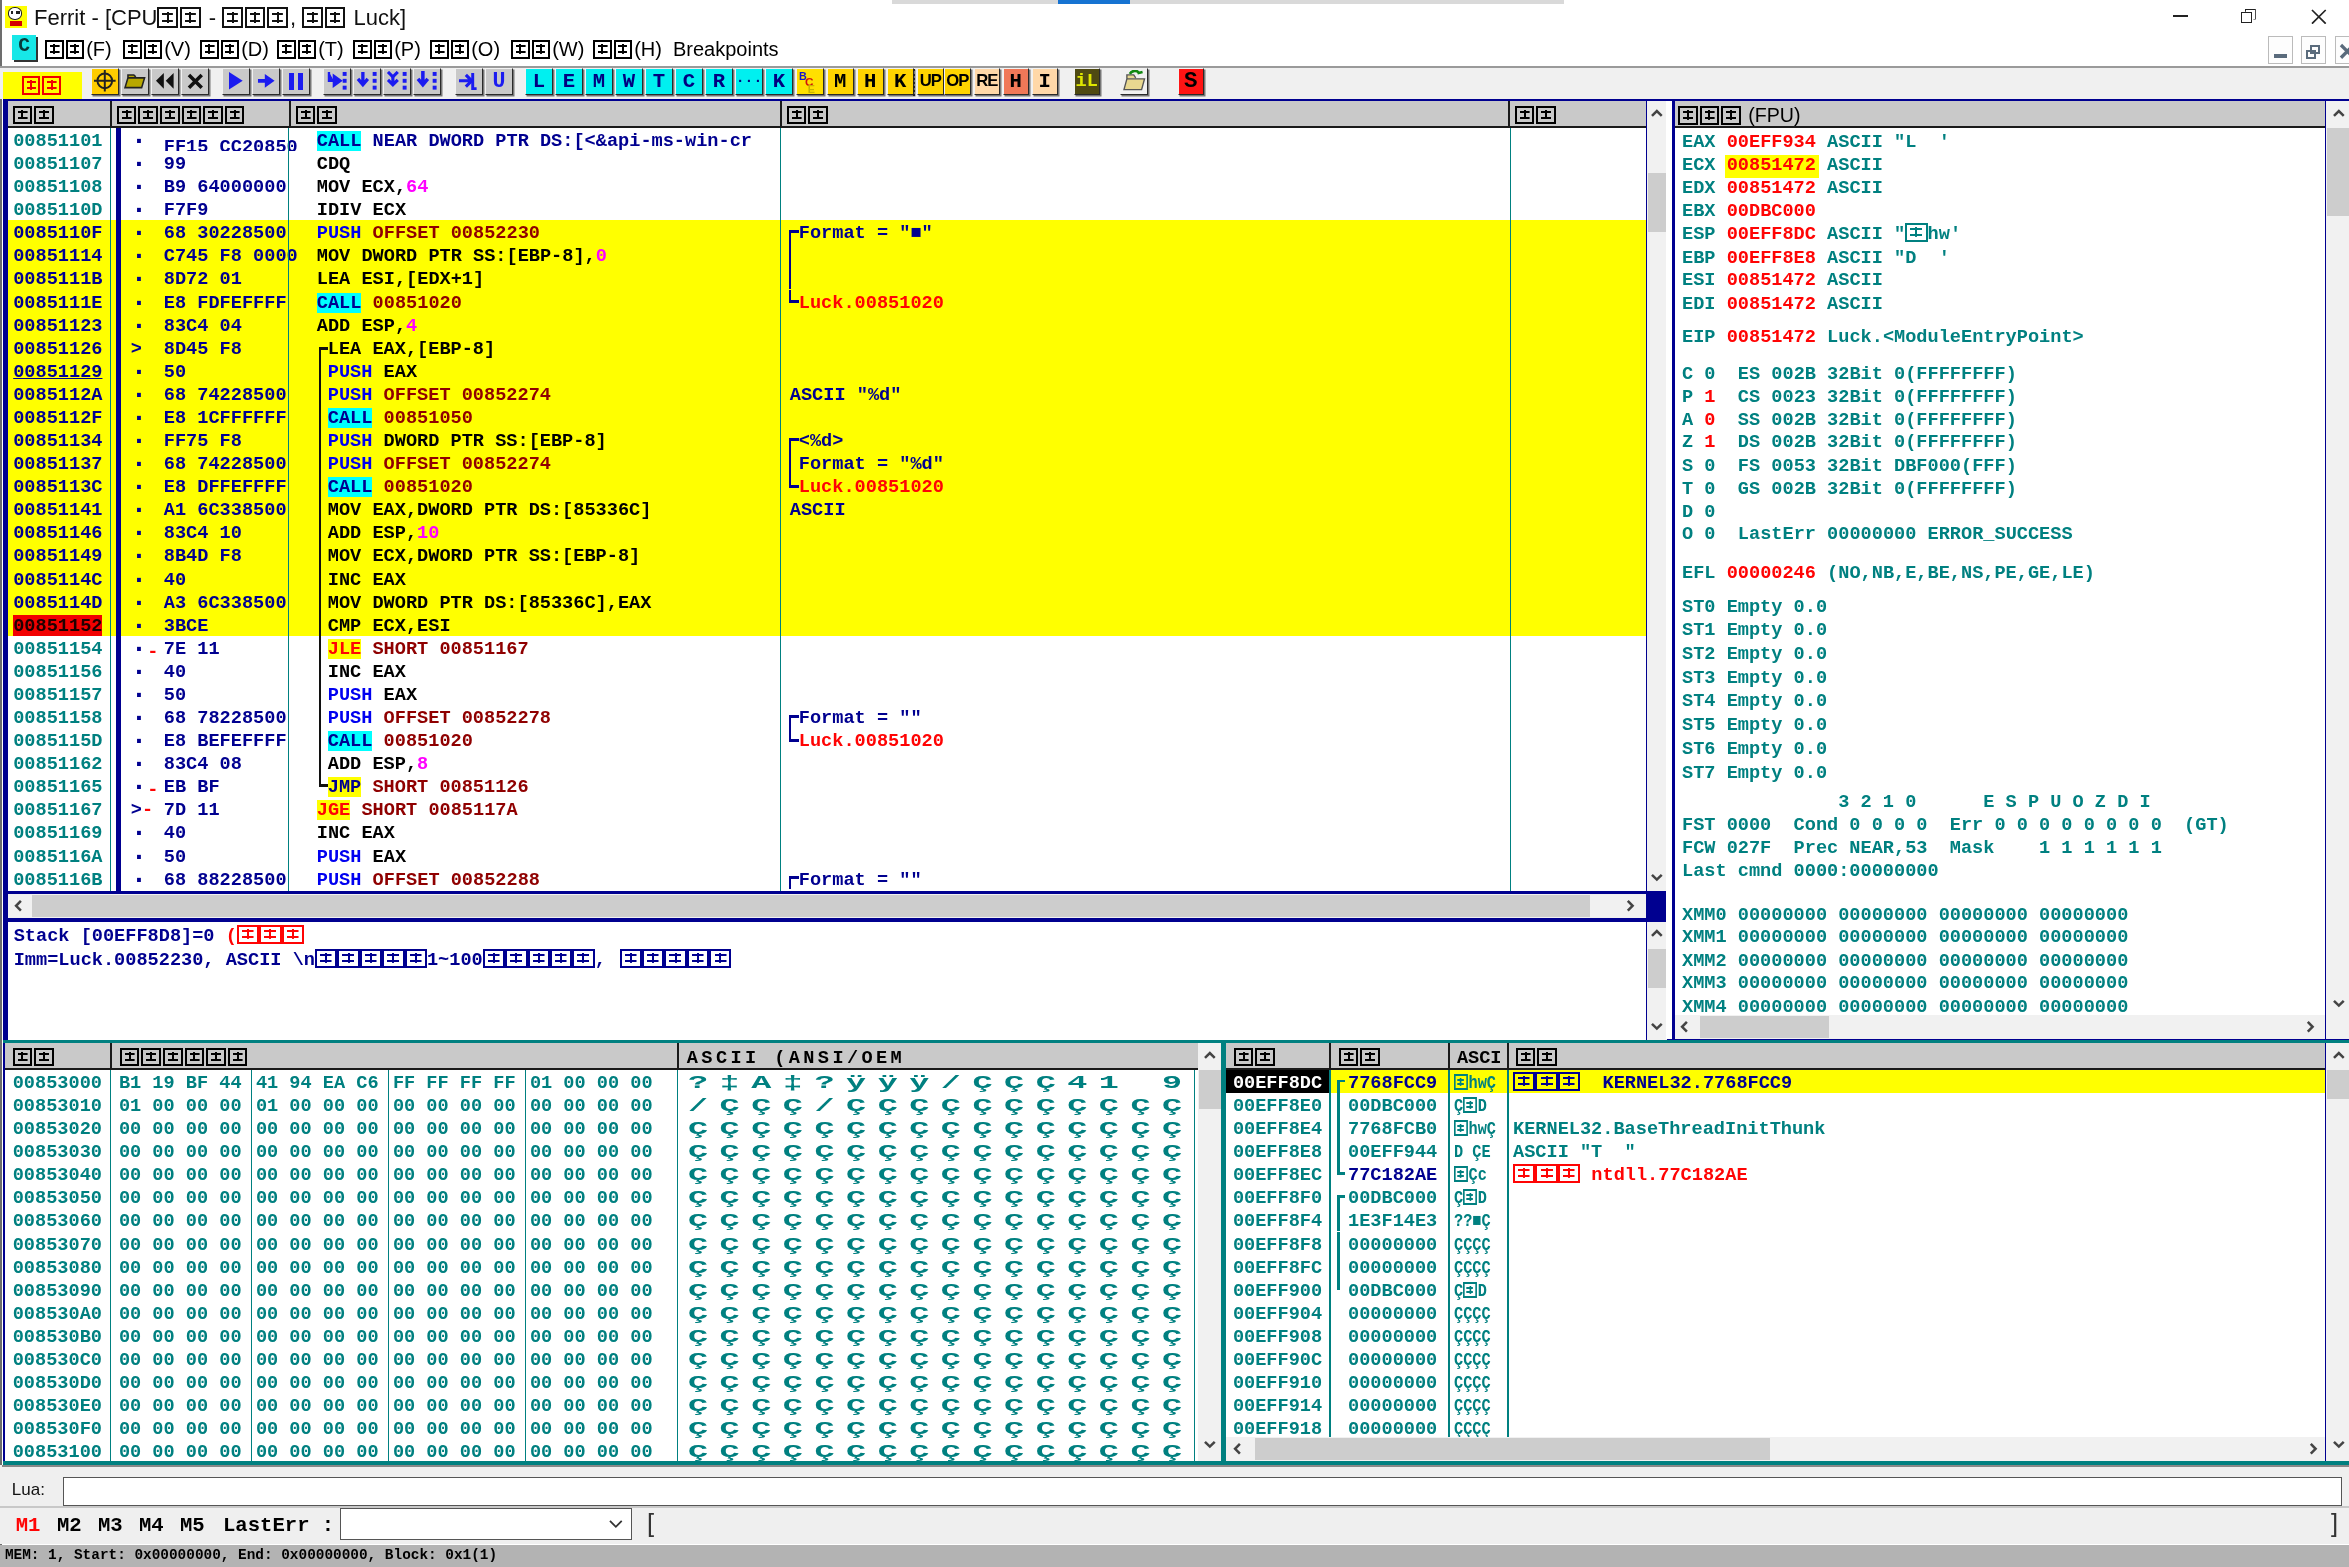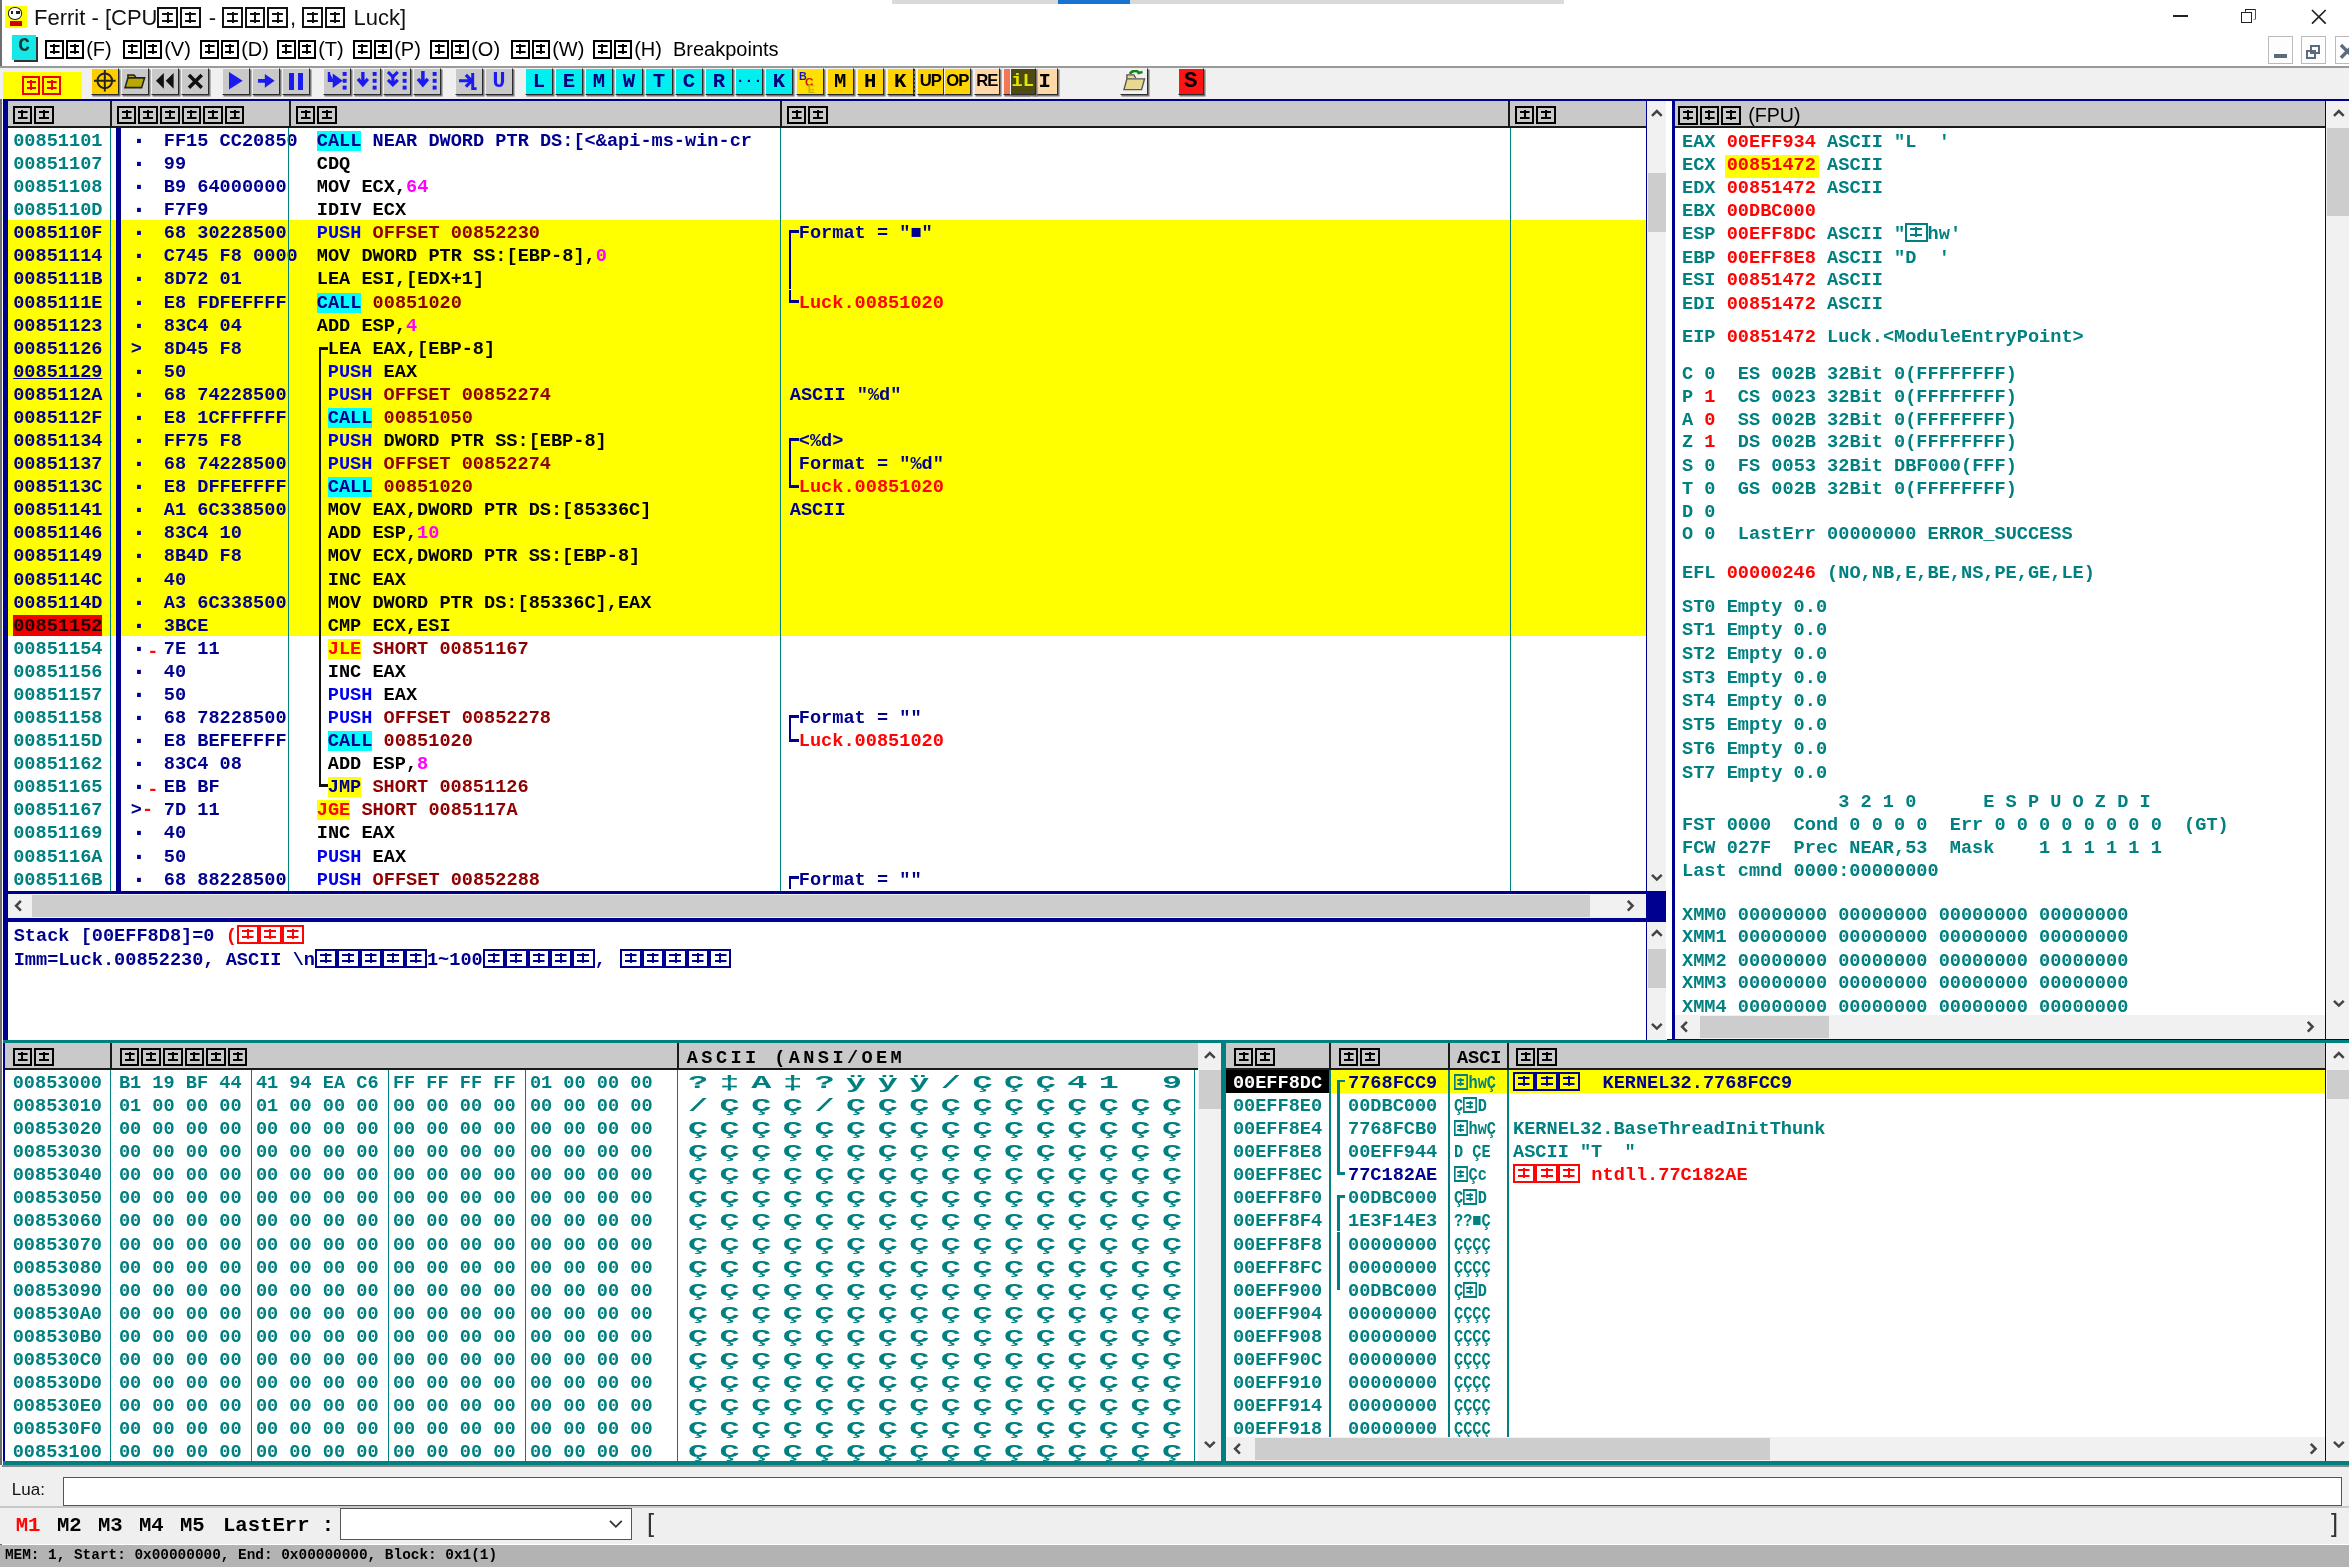--- a/index.html
+++ b/index.html
@@ -190,21 +190,21 @@
   </div>
 <div class="tb" style="left:974px;width:25.5px;background:#ffd8a8">
     <span style="font-size:16.7px;letter-spacing:-1px">RE</span>
   </div>
 <div class="tb" style="left:1003px;width:25.5px;background:#f07858">
     <span style="font-size:20.6px;font-family:'Liberation Mono'">H</span>
   </div>
 <div class="tb" style="left:1032px;width:25.5px;background:#ffd8a8">
     <span style="font-size:20.6px;font-family:'Liberation Mono'">I</span>
   </div>
-<div class="tb" style="left:1010px;width:25.5px;background:#4f4a12">
+<div class="tb" style="left:1074px;width:25.5px;background:#4f4a12">
     <span style="font-size:18.6px;color:#e0e800;font-family:'Liberation Mono'">iL</span>
   </div>
 <div class="tb" style="left:1120px;width:28px;background:#f0f0f0">
     <svg width="23.5" height="21.6" viewBox="0 0 24 22">
       <path d="M2 20 L5 9 H23 L20 20 Z M5 9 V5 H12 L14 8" fill="#e8d890" stroke="#555" stroke-width="1.4"></path>
       <path d="M8 4 C10 0 16 0 17 3 L21 2" fill="none" stroke="#108810" stroke-width="2.6"></path>
     </svg>
   </div>
 <div class="tb" style="left:1178px;width:25.5px;background:#ff1414">
     <span style="font-size:22.5px;font-family:'Liberation Mono'">S</span>
@@ -213,21 +213,21 @@
 <div class="abs hdr" style="left:7.8px;top:101px;width:1638px;height:27.4px"></div>
 <div class="abs" style="left:7.8px;top:101px;height:25.5px;padding:2.9px 0 0 4.9px;font-size:19.6px;color:#000"><i class="kh"></i><i class="kh"></i></div>
 <div class="abs" style="left:110px;top:101px;width:176px;height:25.5px;border-left:2px solid #1a1a1a;padding:2.9px 0 0 4.9px;font-size:19.6px;color:#000"><i class="kh"></i><i class="kh"></i><i class="kh"></i><i class="kh"></i><i class="kh"></i><i class="kh"></i></div>
 <div class="abs" style="left:289px;top:101px;width:488px;height:25.5px;border-left:2px solid #1a1a1a;padding:2.9px 0 0 4.9px;font-size:19.6px;color:#000"><i class="kh"></i><i class="kh"></i></div>
 <div class="abs" style="left:780px;top:101px;width:725px;height:25.5px;border-left:2px solid #1a1a1a;padding:2.9px 0 0 4.9px;font-size:19.6px;color:#000"><i class="kh"></i><i class="kh"></i></div>
 <div class="abs" style="left:1508px;top:101px;width:136px;height:25.5px;border-left:2px solid #1a1a1a;padding:2.9px 0 0 4.9px;font-size:19.6px;color:#000"><i class="kh"></i><i class="kh"></i></div>
 <div class="abs" style="left:7.8px;top:128px;width:1638px;height:763px;background:#fff;overflow:hidden">
     <div class="abs" style="left:0;top:0px;width:1638px;height:24px;background:#fff"></div>
     <span class="abs mono teal" style="left:5.4px;top:2px;">00851101</span>
     <span class="abs mono" style="left:123px;top:2px"><span class="navy" style="font-size:27.4px">·</span></span>
-    <span class="abs mono navy" style="left:156px;top:2px">FF15 <span style="border-bottom:2.2px solid #007c7c">CC20850</span></span>
+    <span class="abs mono navy" style="left:156px;top:8px">FF15 <span style="border-bottom:2.2px solid #007c7c">CC20850</span></span>
     <span class="abs mono" style="left:309px;top:2px"><span class="cyb navy">CALL</span><span class="navy"> NEAR DWORD PTR DS:[&lt;&amp;api-ms-win-cr</span></span>
     <div class="abs" style="left:0;top:23px;width:1638px;height:24px;background:#fff"></div>
     <span class="abs mono teal" style="left:5.4px;top:25px;">00851107</span>
     <span class="abs mono" style="left:123px;top:25px"><span class="navy" style="font-size:27.4px">·</span></span>
     <span class="abs mono navy" style="left:156px;top:25px">99</span>
     <span class="abs mono" style="left:309px;top:25px"><span class="blk">CDQ</span></span>
     <div class="abs" style="left:0;top:46px;width:1638px;height:24px;background:#fff"></div>
     <span class="abs mono teal" style="left:5.4px;top:48px;">00851108</span>
     <span class="abs mono" style="left:123px;top:48px"><span class="navy" style="font-size:27.4px">·</span></span>
     <span class="abs mono navy" style="left:156px;top:48px">B9 64000000</span>

